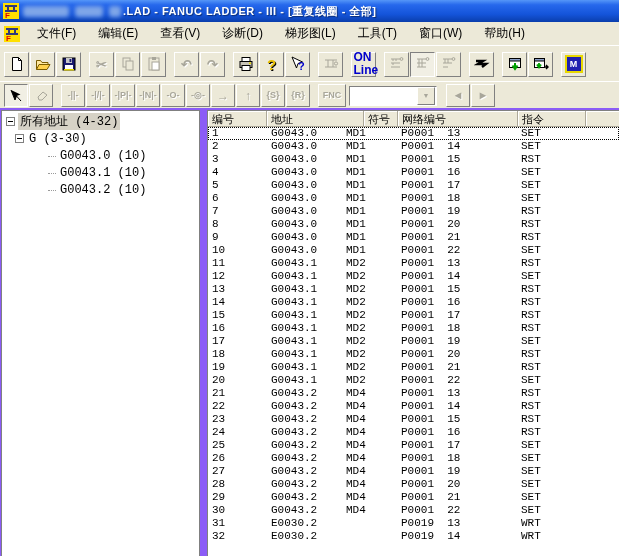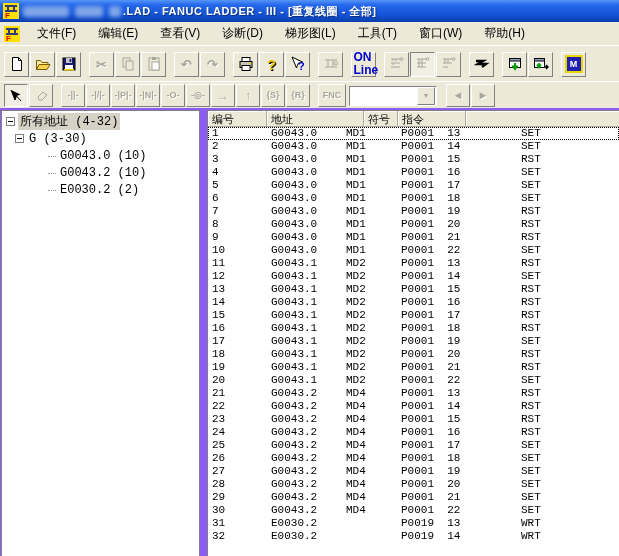--- a/index.html
+++ b/index.html
@@ -310,33 +310,34 @@
       <div class="titem ind2">
         <span class="expander"></span>
         <span class="tlabel">G (3-30)</span>
       </div>
       <div class="titem ind3">
         <span class="dots"></span>
         <span class="tlabel">G0043.0 (10)</span>
       </div>
       <div class="titem ind3">
         <span class="dots"></span>
-        <span class="tlabel">G0043.2 (10)</span>
+        <span class="tlabel">G0043.1 (10)</span>
       </div>
       <div class="titem ind3">
         <span class="dots"></span>
-        <span class="tlabel">E0030.2 (2)</span>
+        <span class="tlabel">G0043.2 (10)</span>
       </div>
     </div>
 
     <div class="list-panel">
       <div class="lheader">
         <span class="hcell h0">编号</span>
         <span class="hcell h1">地址</span>
         <span class="hcell h2">符号</span>
+        <span class="hcell h3">网络编号</span>
         <span class="hcell h4">指令</span>
         <span class="hcell hstub"></span>
       </div>
       <div class="lbody" id="rows">
           <div class="trow focused"><span class="tc c0">1</span><span class="tc c1">G0043.0</span><span class="tc c2">MD1</span><span class="tc c3">P0001  13</span><span class="tc c4">SET</span></div>
           <div class="trow"><span class="tc c0">2</span><span class="tc c1">G0043.0</span><span class="tc c2">MD1</span><span class="tc c3">P0001  14</span><span class="tc c4">SET</span></div>
           <div class="trow"><span class="tc c0">3</span><span class="tc c1">G0043.0</span><span class="tc c2">MD1</span><span class="tc c3">P0001  15</span><span class="tc c4">RST</span></div>
           <div class="trow"><span class="tc c0">4</span><span class="tc c1">G0043.0</span><span class="tc c2">MD1</span><span class="tc c3">P0001  16</span><span class="tc c4">SET</span></div>
           <div class="trow"><span class="tc c0">5</span><span class="tc c1">G0043.0</span><span class="tc c2">MD1</span><span class="tc c3">P0001  17</span><span class="tc c4">SET</span></div>
           <div class="trow"><span class="tc c0">6</span><span class="tc c1">G0043.0</span><span class="tc c2">MD1</span><span class="tc c3">P0001  18</span><span class="tc c4">SET</span></div>

